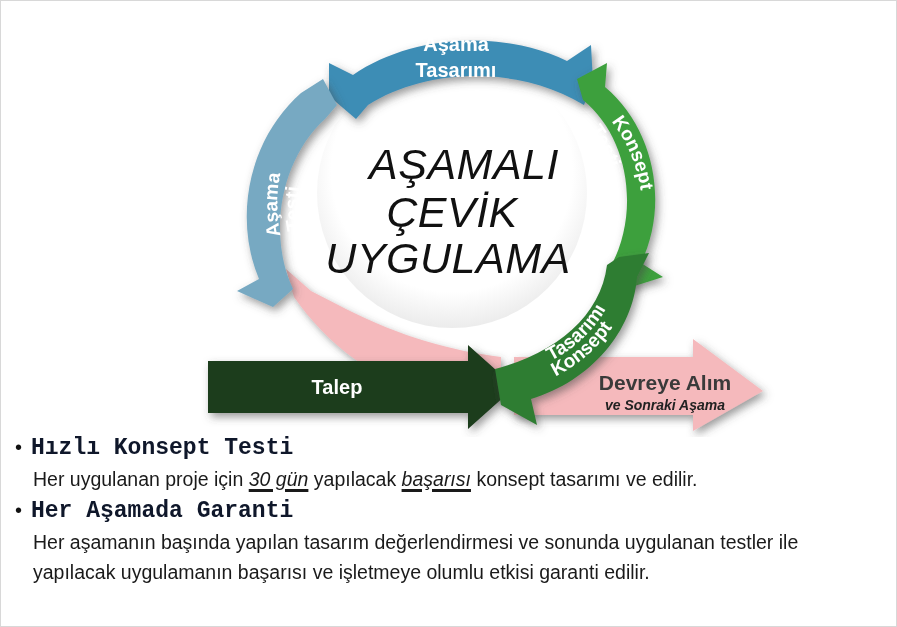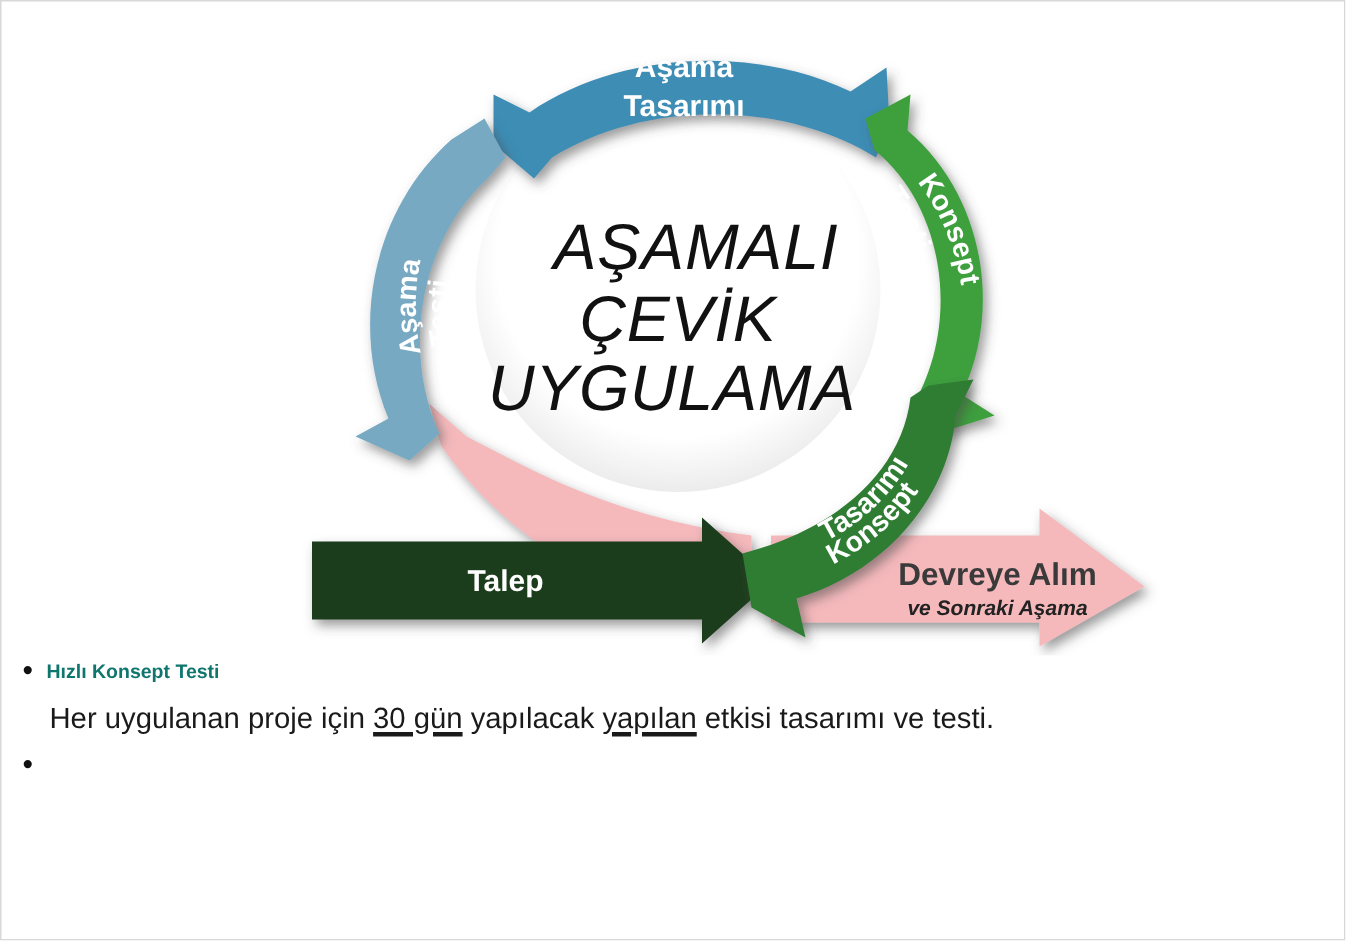--- a/index.html
+++ b/index.html
@@ -84,36 +84,38 @@
   .bullet-dot {
     width: 16px;
     flex: 0 0 16px;
     font-size: 20px;
     line-height: 22px;
     color: #111;
     text-align: left;
     padding-top: 1px;
   }
   .bullet-head {
-    font-size: 13px;
-    font-weight: bold;
-    color: #0f766e;
+    font-size: 23px;
+    font-weight: bold;
+    color: #0f172a;
     line-height: 26px;
+    font-family: Liberation Mono, monospace;
   }
   .bullet-body {
     font-size: 19.5px;
     color: #1a1a1a;
     line-height: 30px;
     margin-left: 18px;
     padding-left: 0;
   }
   .u-strong {
     text-decoration: underline;
     text-decoration-thickness: 2.5px;
     text-underline-offset: 3px;
+    font-style: italic;
   }
 </style>
 </head>
 <body>
 
 <div id="page">
 
   <div id="diagram-wrap">
     <svg id="cycle-svg" width="897" height="436" viewBox="0 0 897 436">
       <defs>
@@ -249,24 +251,26 @@
   </div>
 
   <div id="content">
 
     <div class="bullet-block">
       <div class="bullet-row">
         <span class="bullet-dot">•</span>
         <span class="bullet-head">Hızlı Konsept Testi</span>
       </div>
       <div class="bullet-body">
-        <span>Her uygulanan proje için </span><span class="u-strong">30 gün</span><span> yapılacak </span><span class="u-strong">yapılan</span><span> etkisi tasarımı ve testi.</span>
+        <span>Her uygulanan proje için </span><span class="u-strong">30 gün</span><span> yapılacak </span><span class="u-strong">başarısı</span><span> konsept tasarımı ve edilir.</span>
       </div>
     </div>
 
     <div class="bullet-block">
       <div class="bullet-row">
         <span class="bullet-dot">•</span>
+        <span class="bullet-head">Her Aşamada Garanti</span>
       </div>
+      <div class="bullet-body">Her aşamanın başında yapılan tasarım değerlendirmesi ve sonunda uygulanan testler ile yapılacak uygulamanın başarısı ve işletmeye olumlu etkisi garanti edilir.</div>
     </div>
 
   </div>
 </div>
 
 </body></html>

